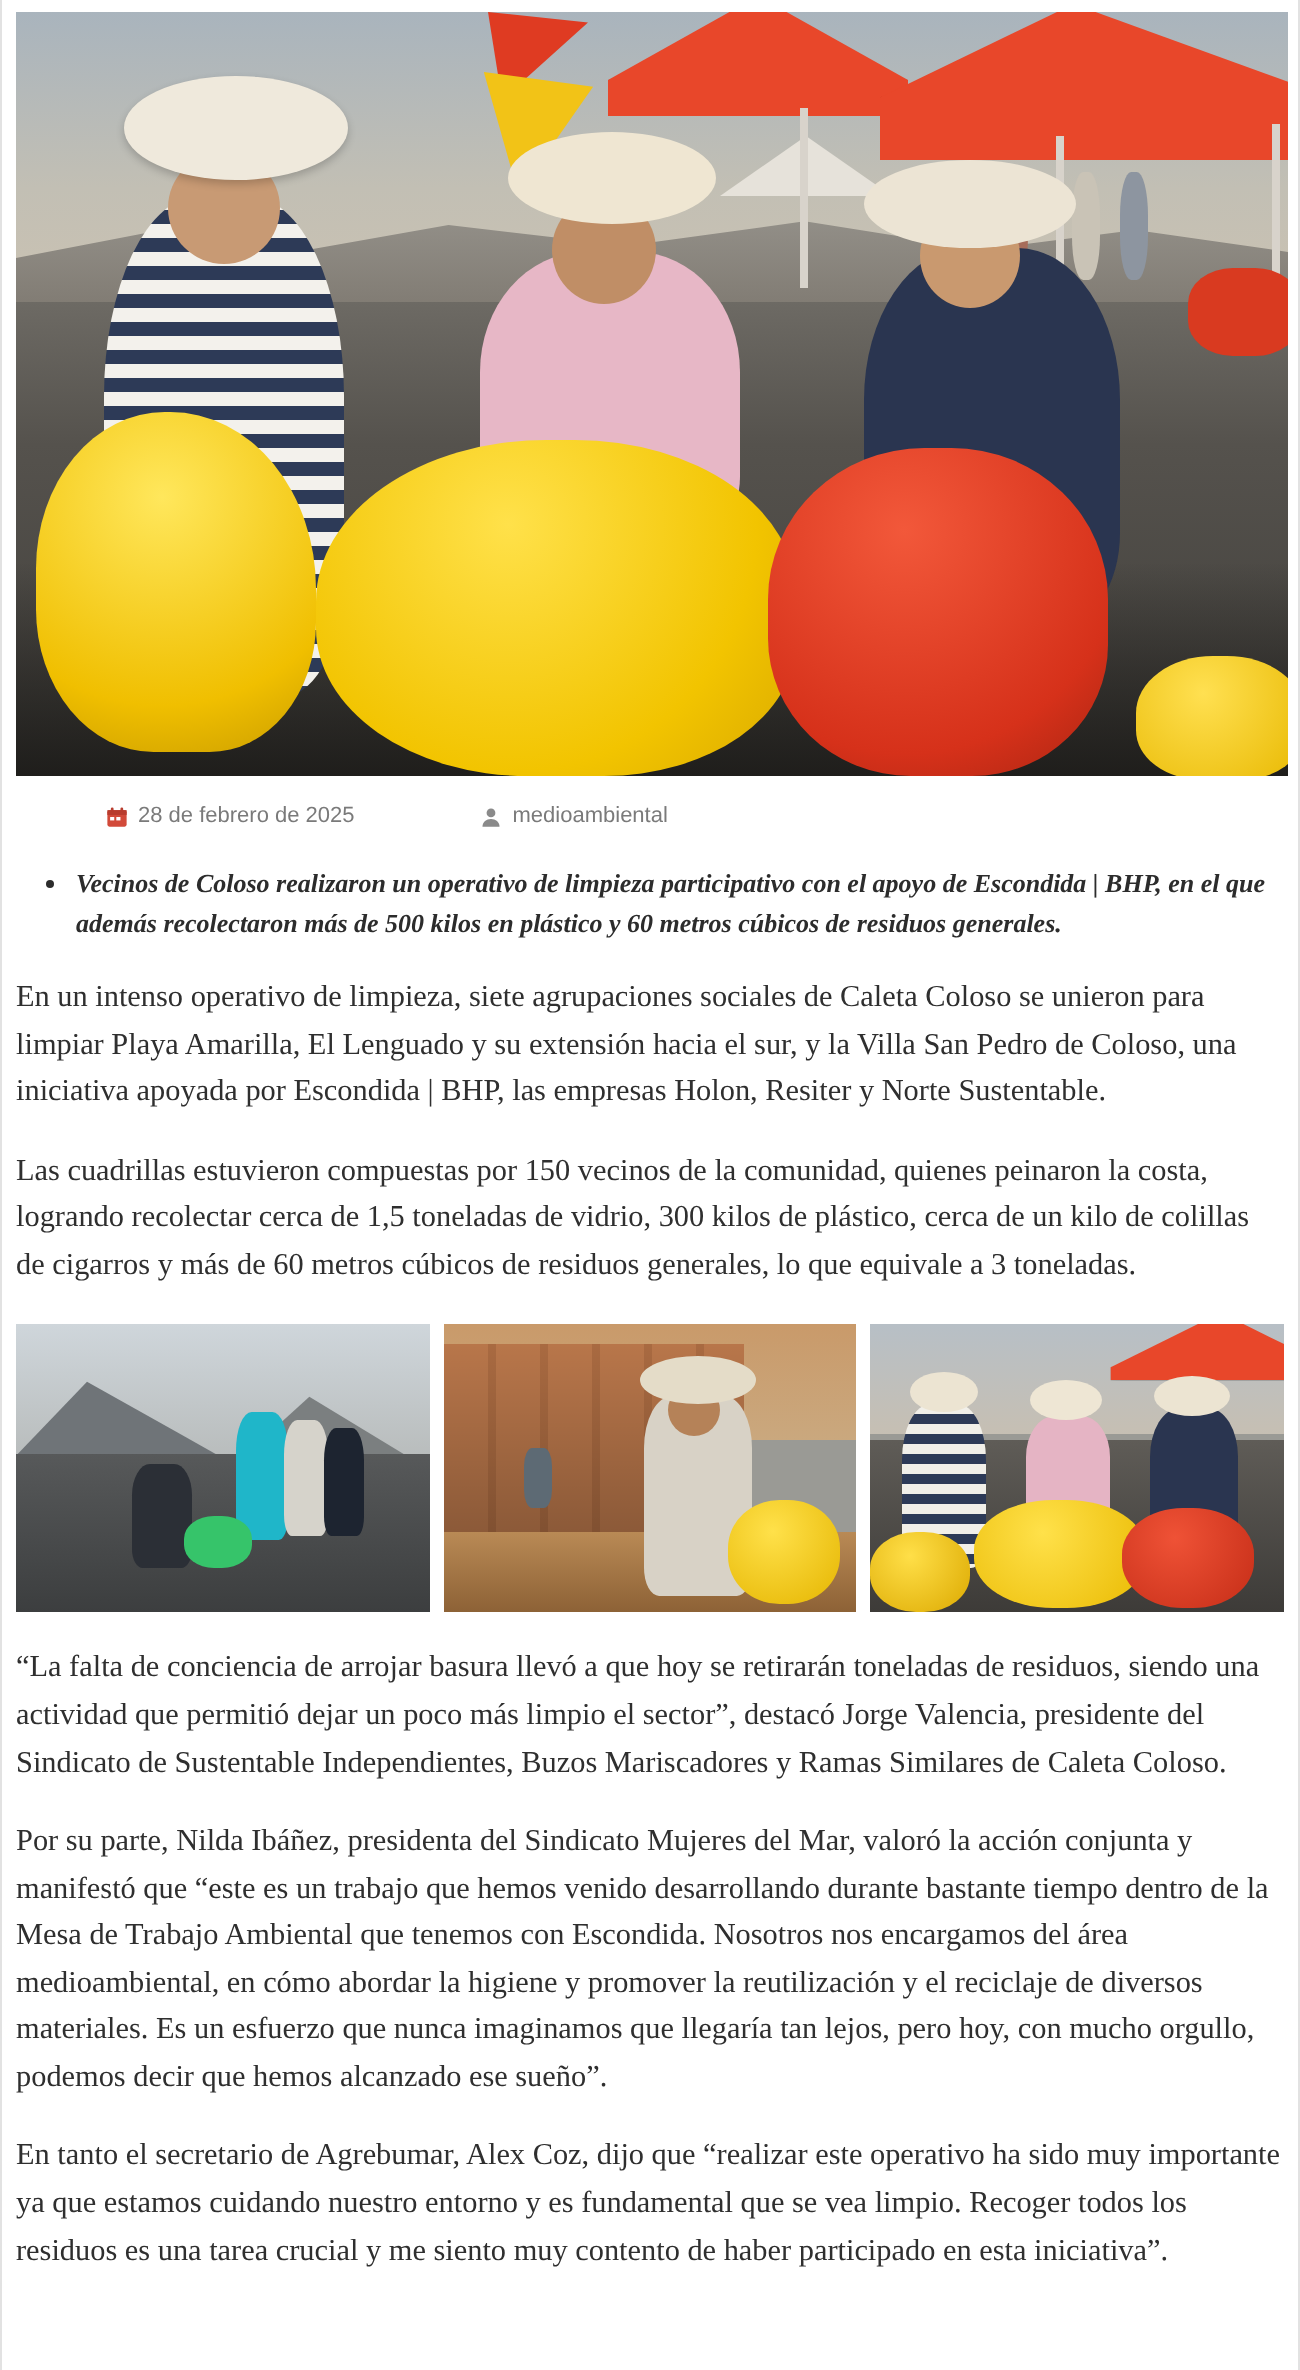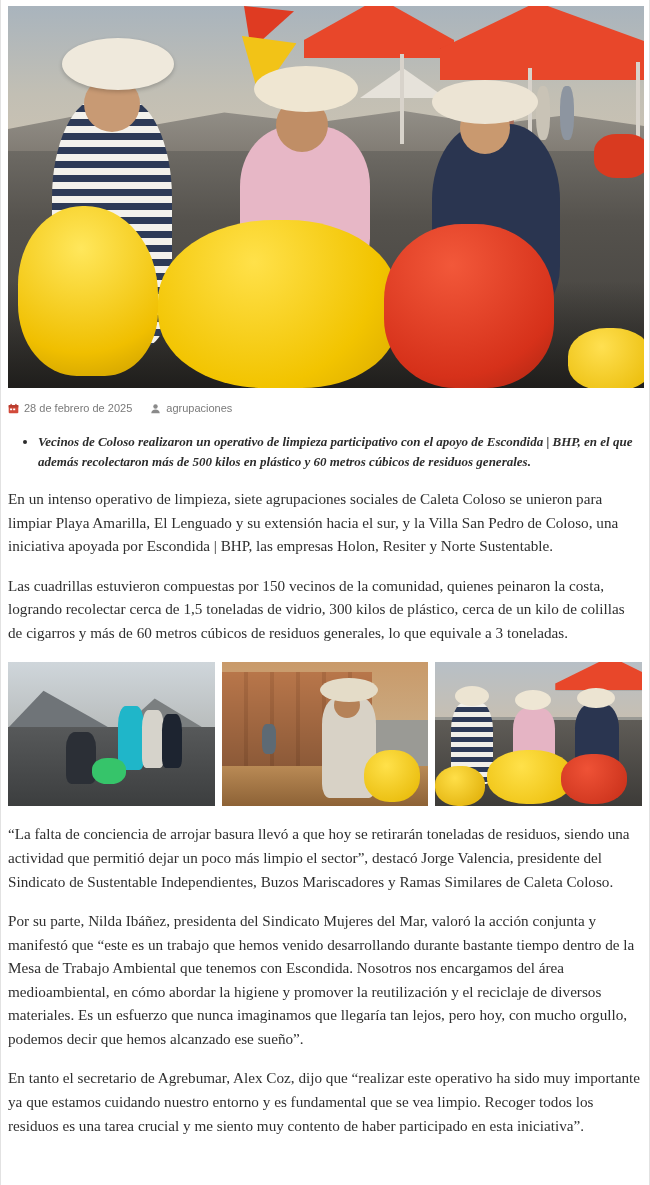--- a/index.html
+++ b/index.html
@@ -158,21 +158,21 @@
   }
   .meta {
     margin-top: 14px;
     display: flex;
     align-items: center;
     gap: 18px;
     font-family: "Liberation Sans", sans-serif;
     font-size: 11px;
     color: #7a7a7a;
   }
-  .meta-item { display: flex; align-items: center; gap: 5px; }
+  .meta-item { display: flex; align-items: center; gap: 5px; margin-left: 45px; }
   .meta-icon { color: #d24a3a; display: inline-flex; }
   .meta-icon.user { color: #8a8a8a; }
 
   ul.lead {
     margin: 18px 0 0 0;
     padding-left: 30px;
   }
   ul.lead li {
     font-size: 13px;
     line-height: 1.5;
@@ -308,21 +308,21 @@
       </span>
       <span>28 de febrero de 2025</span>
     </span>
     <span class="meta-item">
       <span class="meta-icon user">
         <svg width="11" height="11" viewBox="0 0 16 16" aria-hidden="true">
           <circle cx="8" cy="5" r="3.2" fill="#8a8a8a"></circle>
           <path d="M1.8 15c0-3.4 2.8-5.6 6.2-5.6s6.2 2.2 6.2 5.6z" fill="#8a8a8a"></path>
         </svg>
       </span>
-      <span>agrupaciones</span>
+      <span>medioambiental</span>
     </span>
   </div>
 
   <ul class="lead">
     <li>Vecinos de Coloso realizaron un operativo de limpieza participativo con el apoyo de Escondida | BHP, en el que además recolectaron más de 500 kilos en plástico y 60 metros cúbicos de residuos generales.</li>
   </ul>
 
   <p class="body">En un intenso operativo de limpieza, siete agrupaciones sociales de Caleta Coloso se unieron para limpiar Playa Amarilla, El Lenguado y su extensión hacia el sur, y la Villa San Pedro de Coloso, una iniciativa apoyada por Escondida | BHP, las empresas Holon, Resiter y Norte Sustentable.</p>
   <p class="body">Las cuadrillas estuvieron compuestas por 150 vecinos de la comunidad, quienes peinaron la costa, logrando recolectar cerca de 1,5 toneladas de vidrio, 300 kilos de plástico, cerca de un kilo de colillas de cigarros y más de 60 metros cúbicos de residuos generales, lo que equivale a 3 toneladas.</p>
 

